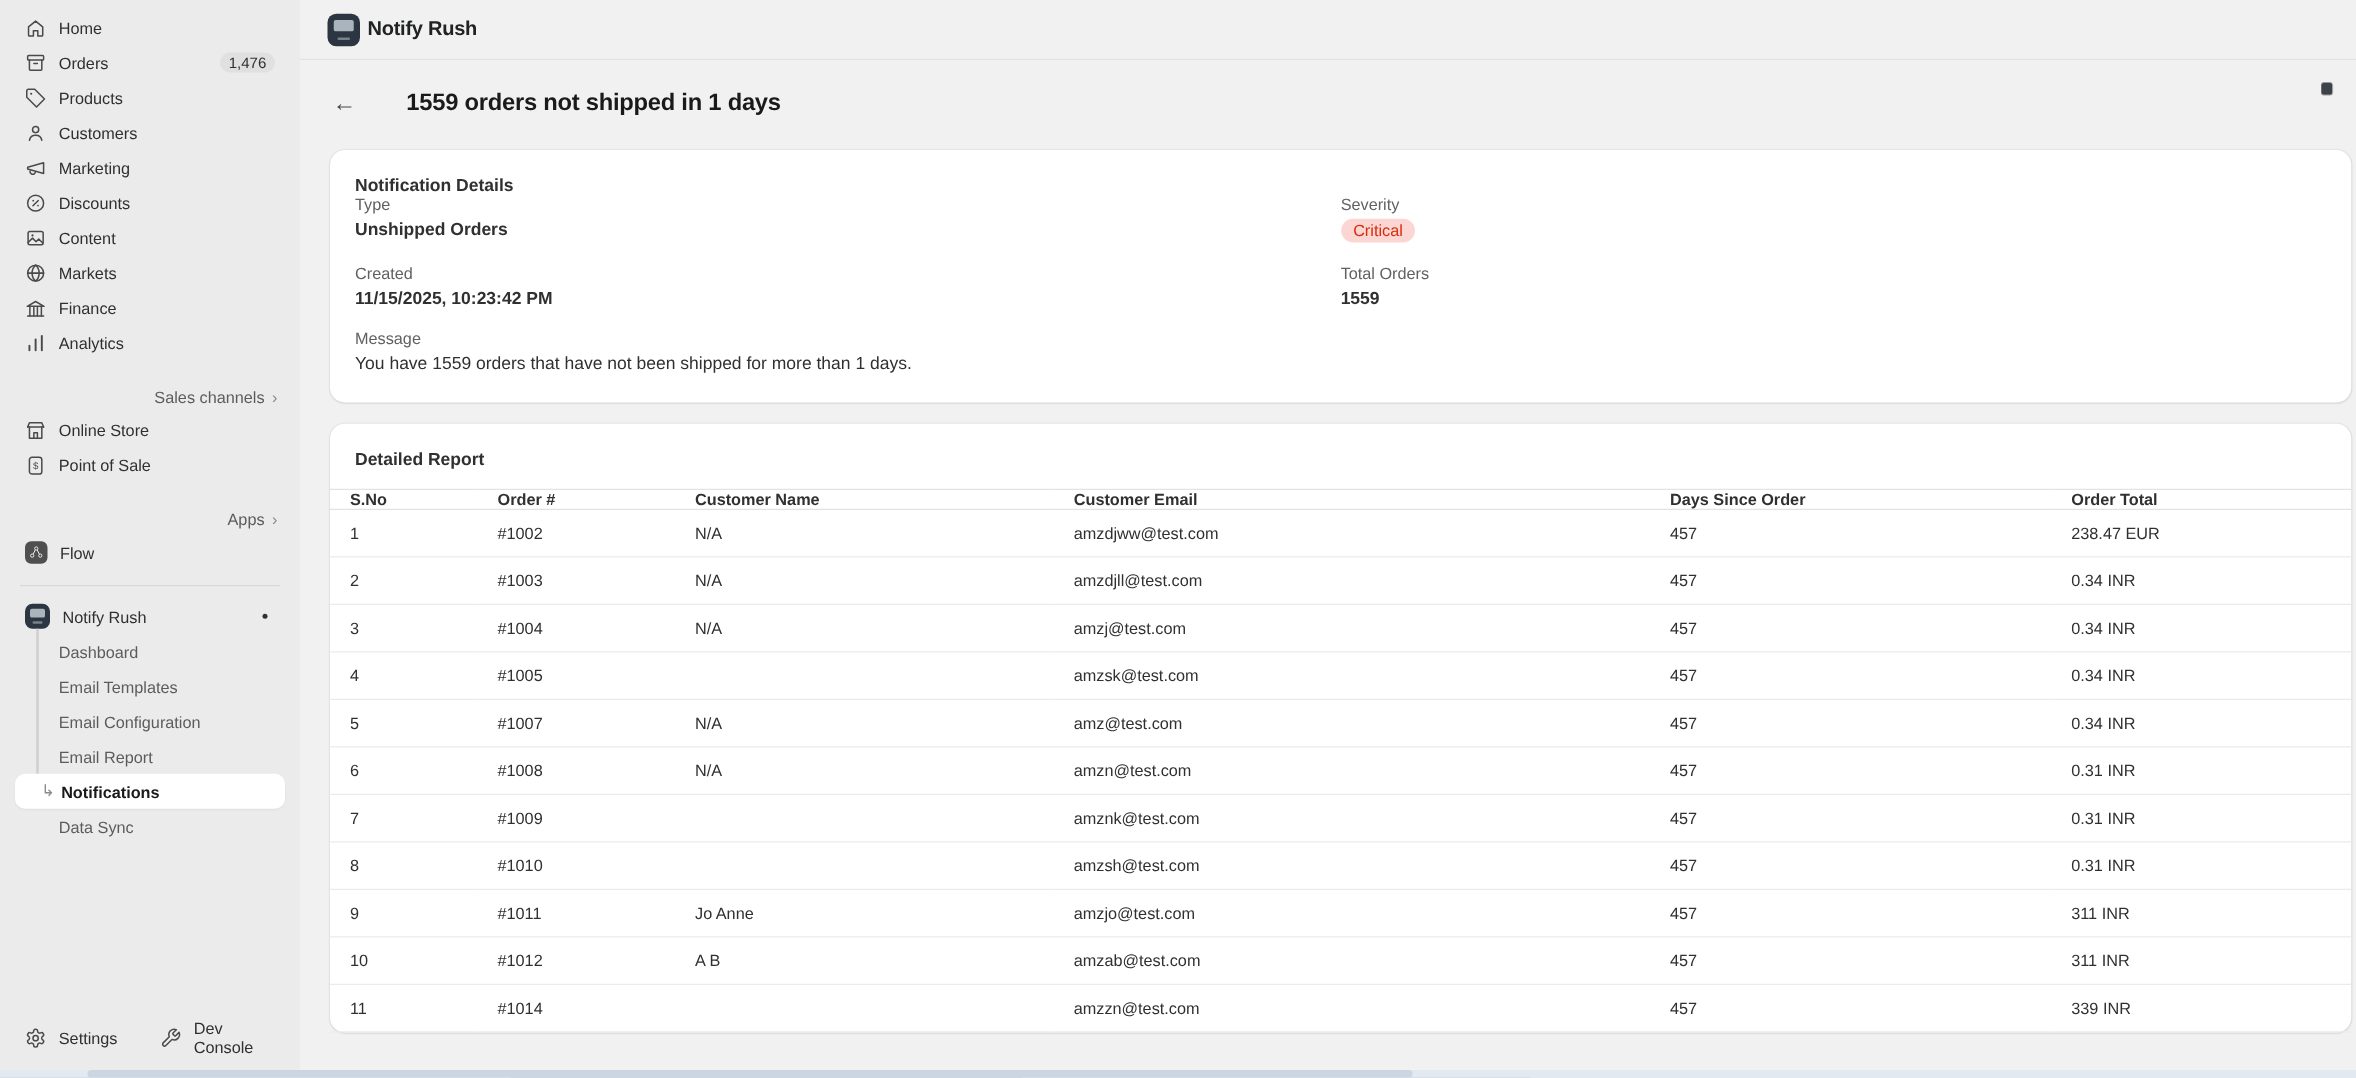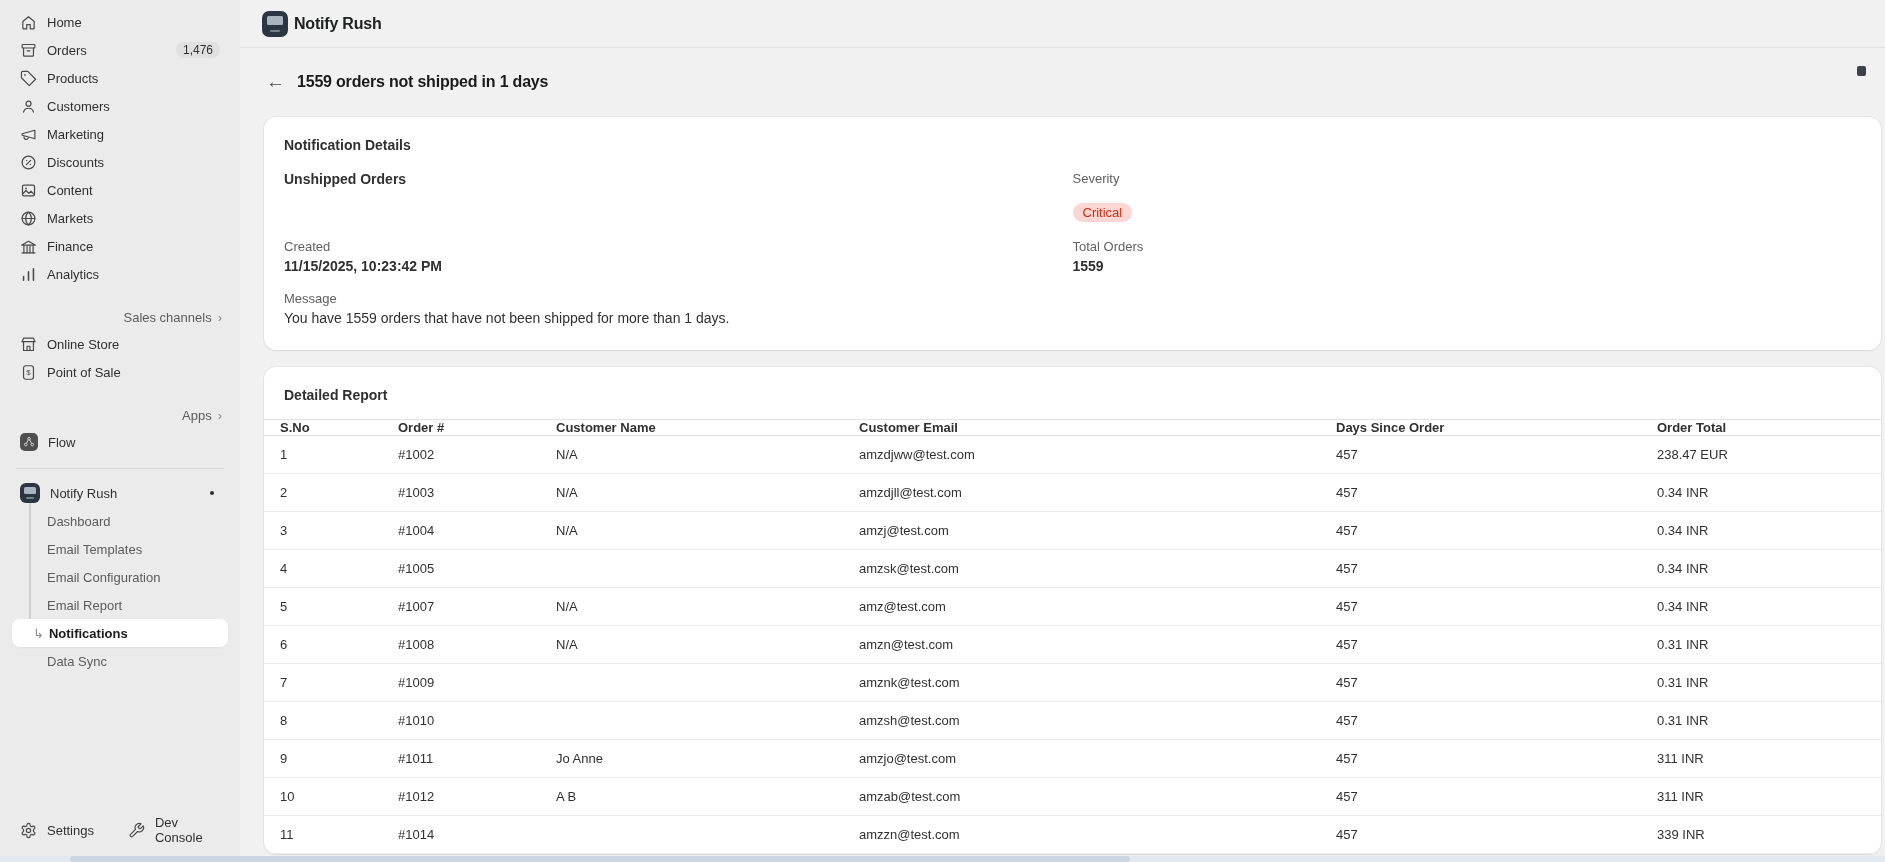--- a/index.html
+++ b/index.html
@@ -87,37 +87,37 @@
   .topbar .app-tile::before { left: 5px; top: 5px; width: 16px; height: 9px; }
   .topbar .app-tile::after { left: 8px; bottom: 5px; width: 10px; }
   .topbar h1 { font-size: 16px; font-weight: 700; color: #202223; letter-spacing: -0.2px; }
 
   .content { padding: 22px 4px 0 24px; overflow: hidden; }
   .page-heading { display: flex; align-items: center; gap: 12px; margin: 2px 0 26px 2px; }
   .back-btn {
     background: none; border: none; font-size: 19px; line-height: 1;
     color: #4a4a4a; cursor: pointer; padding: 0; font-family: inherit;
   }
-  .page-heading h2 { font-size: 16px; font-weight: 700; color: #1a1a1a; letter-spacing: -0.2px; }
+  .page-heading h2 { font-size: 19px; font-weight: 700; color: #1a1a1a; letter-spacing: -0.2px; margin-left: 28px; }
 
   .card {
     background: #ffffff; border-radius: 12px;
     box-shadow: 0 0 0 1px rgba(0,0,0,0.045), 0 1px 2px rgba(0,0,0,0.06);
     margin-bottom: 17px;
   }
   .card h3 { font-size: 14px; font-weight: 700; color: #303030; }
 
   .details-card { padding: 20px 20px 24px 20px; }
-  .details-card h3 { margin-bottom: 18px; }
+  .details-card h3 { }
   .fields-grid { display: grid; grid-template-columns: 1fr 1fr; row-gap: 17px; }
   .field-label { font-size: 13px; color: #616161; margin-bottom: 4px; }
   .field-value { font-size: 14px; font-weight: 650; color: #303030; }
   .badge-critical {
     display: inline-block; background: #fcd6d3; color: #d72c0d;
-    font-size: 13px; font-weight: 500; padding: 2px 10px; border-radius: 10px; margin-top: 13px;
+    font-size: 13px; font-weight: 500; padding: 2px 10px; border-radius: 10px; margin-top: 0;
   }
   .message-block { margin-top: 17px; }
   .message-text { font-size: 14px; color: #303030; }
 
   .report-card { padding: 0; }
   .report-card h3 { padding: 20px 20px 16px 20px; }
   table { width: 100%; border-collapse: collapse; table-layout: fixed; }
   thead th {
     text-align: left; font-size: 13px; font-weight: 700; color: #303030;
     padding: 0 16px; border-top: 1px solid #e3e3e3; border-bottom: 1px solid #e3e3e3;
@@ -331,20 +331,21 @@
     <div class="content">
       <div class="page-heading">
         <button class="back-btn">←</button>
         <h2>1559 orders not shipped in 1 days</h2>
       </div>
 
       <section class="card details-card">
         <h3>Notification Details</h3>
         <div class="fields-grid">
           <div class="field">
+            <div class="field-label">Type</div>
             <div class="field-value">Unshipped Orders</div>
           </div>
           <div class="field">
             <div class="field-label">Severity</div>
             <div><span class="badge-critical">Critical</span></div>
           </div>
           <div class="field">
             <div class="field-label">Created</div>
             <div class="field-value">11/15/2025, 10:23:42 PM</div>
           </div>

